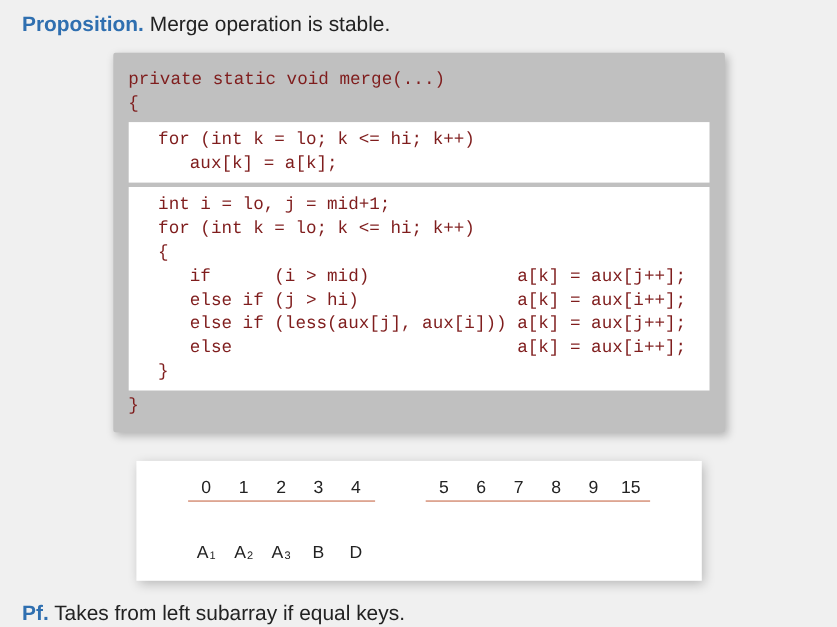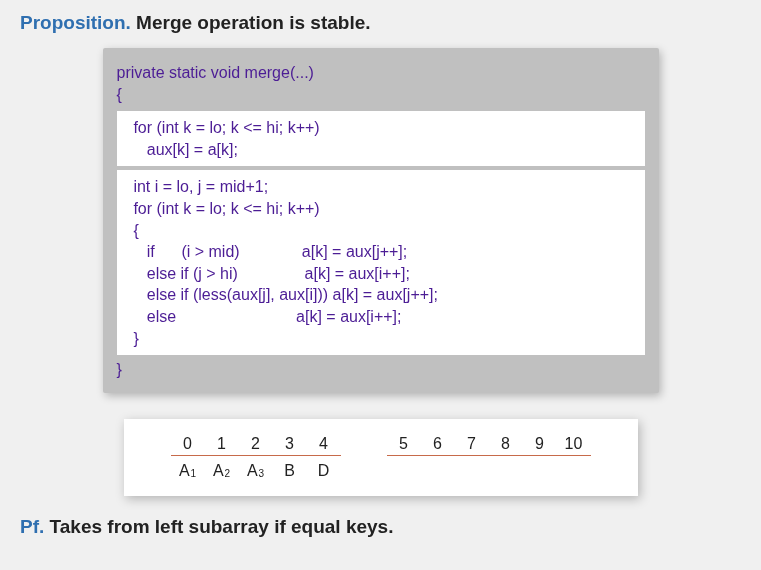--- a/index.html
+++ b/index.html
@@ -19,33 +19,32 @@
     font-size: 19px;
     margin-bottom: 14px;
   }
   .hl-label {
     color: #2f6fb0;
     font-weight: 600;
     text-align: right;
   }
   .hl-text {
     color: #222;
-    font-weight: bold;
   }
   .code-outer {
     width: 556px;
     margin: 0 auto;
     background: #c0c0c0;
     border-radius: 2px;
     box-shadow: 2px 3px 8px rgba(0,0,0,0.25);
     padding: 10px 0 10px 0;
-    font-family: Liberation Sans, sans-serif;
+    font-family: Liberation Mono, monospace;
     font-size: 16px;
     line-height: 1.35;
-    color: #4c1d95;
+    color: #7f1d1d;
   }
   .code-sig {
     padding: 4px 14px 2px 14px;
     white-space: pre;
   }
   .code-inner {
     background: #ffffff;
     margin: 4px 14px;
     padding: 6px 8px;
     white-space: pre;
@@ -76,20 +75,21 @@
     width: 34px;
     text-align: center;
     font-size: 16px;
     padding: 2px 0;
   }
   .trow.header {
     border-bottom: 1px solid #c76a4a;
   }
   .trow.values .tcell {
     padding-top: 6px;
+    margin-top: 32px;
   }
   .tcell .sub {
     font-size: 10px;
     vertical-align: -1px;
     margin-left: 1px;
   }
   .footline {
     font-size: 19px;
     margin-top: 20px;
   }
@@ -138,21 +138,21 @@
           <div class="tcell"><span>D</span></div>
         </div>
     </div>
     <div class="subtable">
       <div class="trow header" id="right-idx">
           <div class="tcell">5</div>
           <div class="tcell">6</div>
           <div class="tcell">7</div>
           <div class="tcell">8</div>
           <div class="tcell">9</div>
-          <div class="tcell">10</div>
+          <div class="tcell">15</div>
         </div>
     </div>
   </div>
 
   <div class="footline">
     <span class="hl-label">Pf.</span>
     <span> </span>
     <span class="hl-text">Takes from left subarray if equal keys.</span>
   </div>
 

